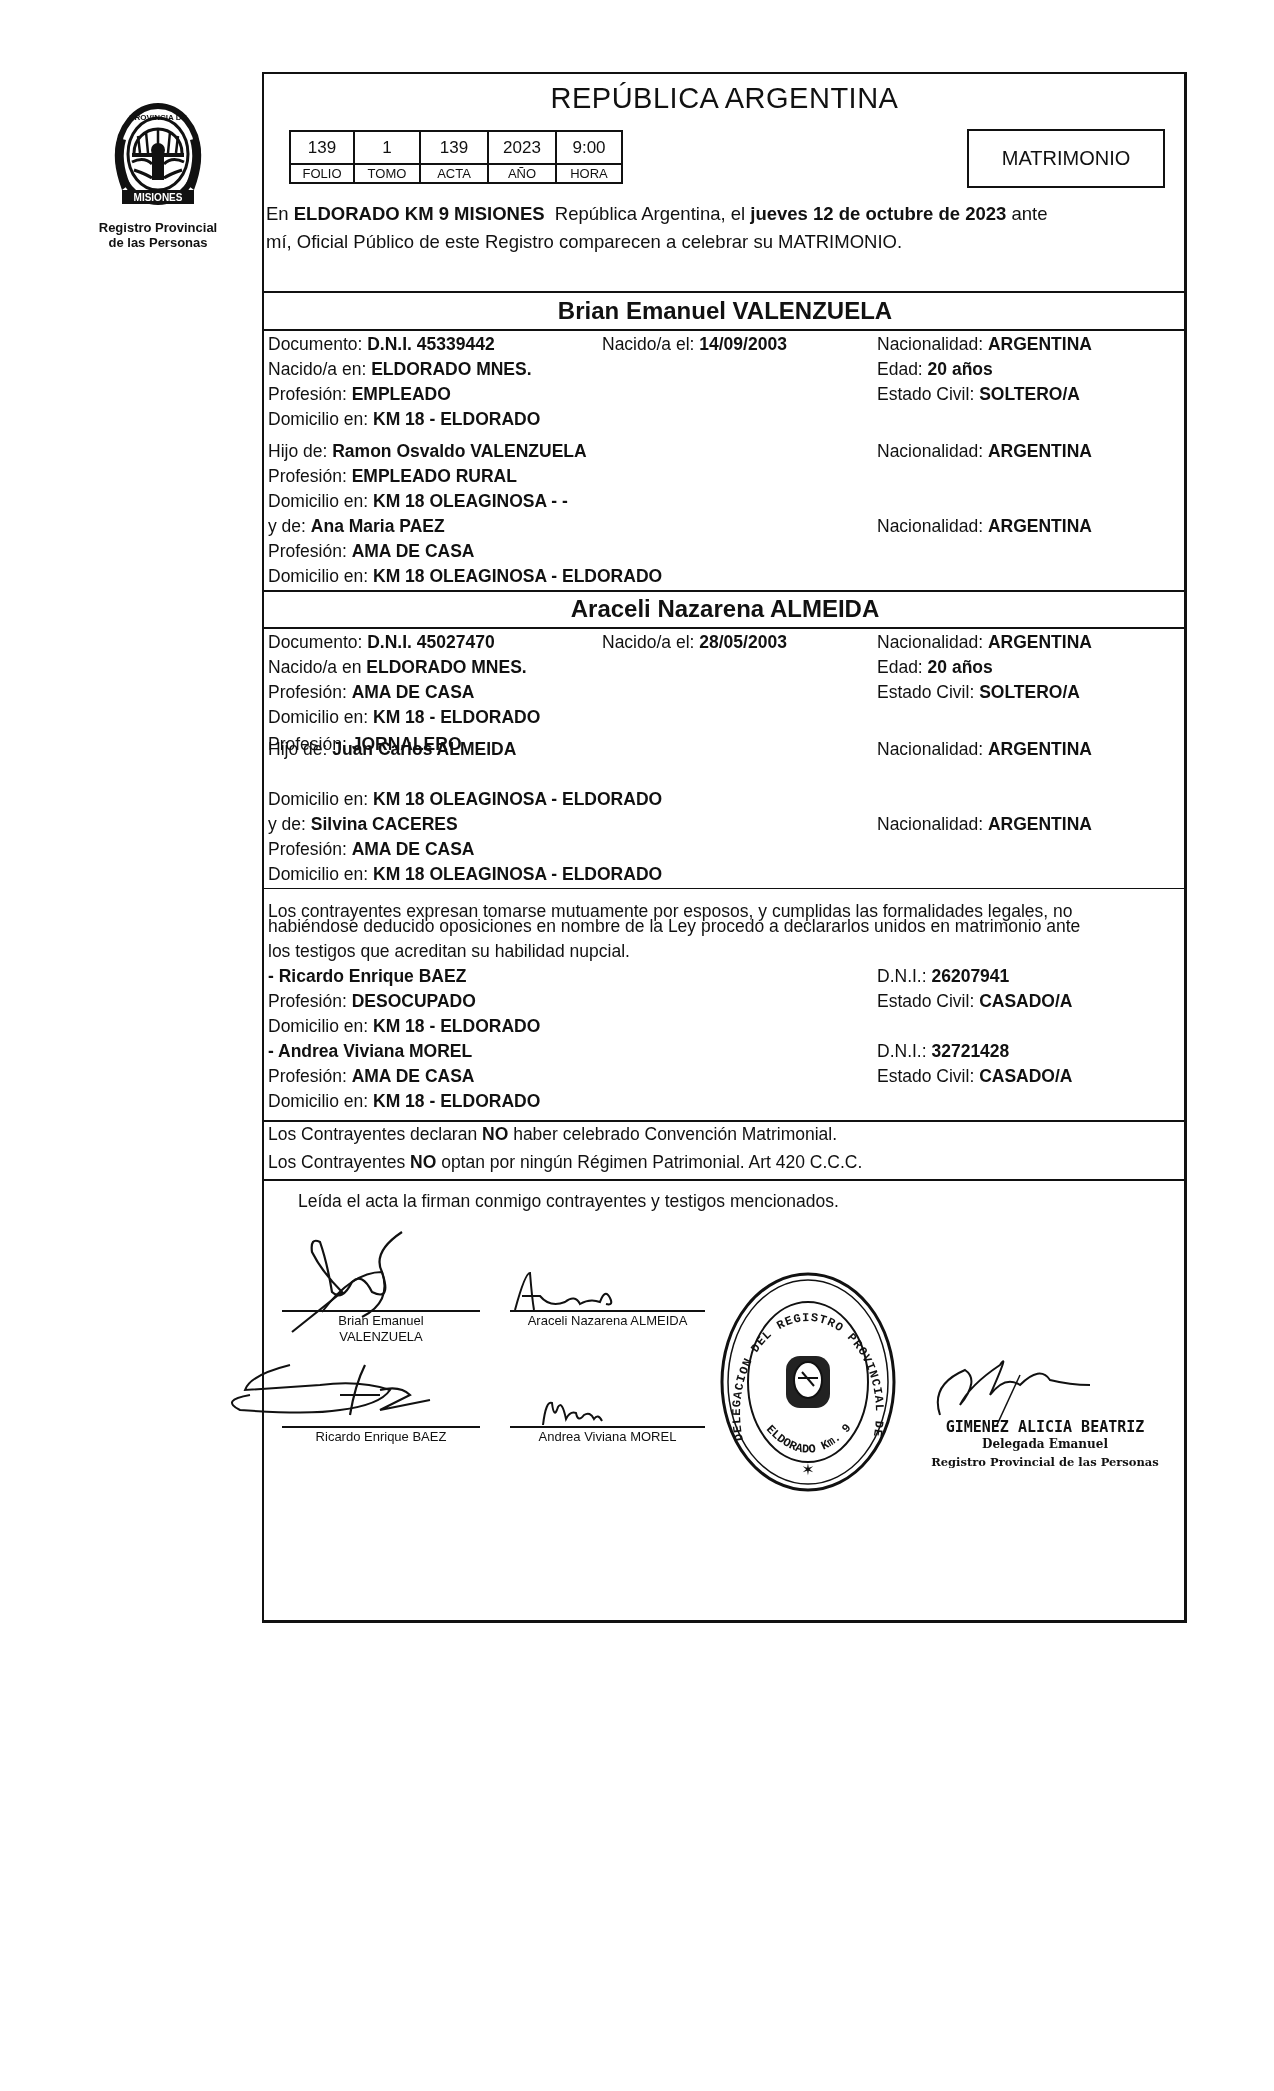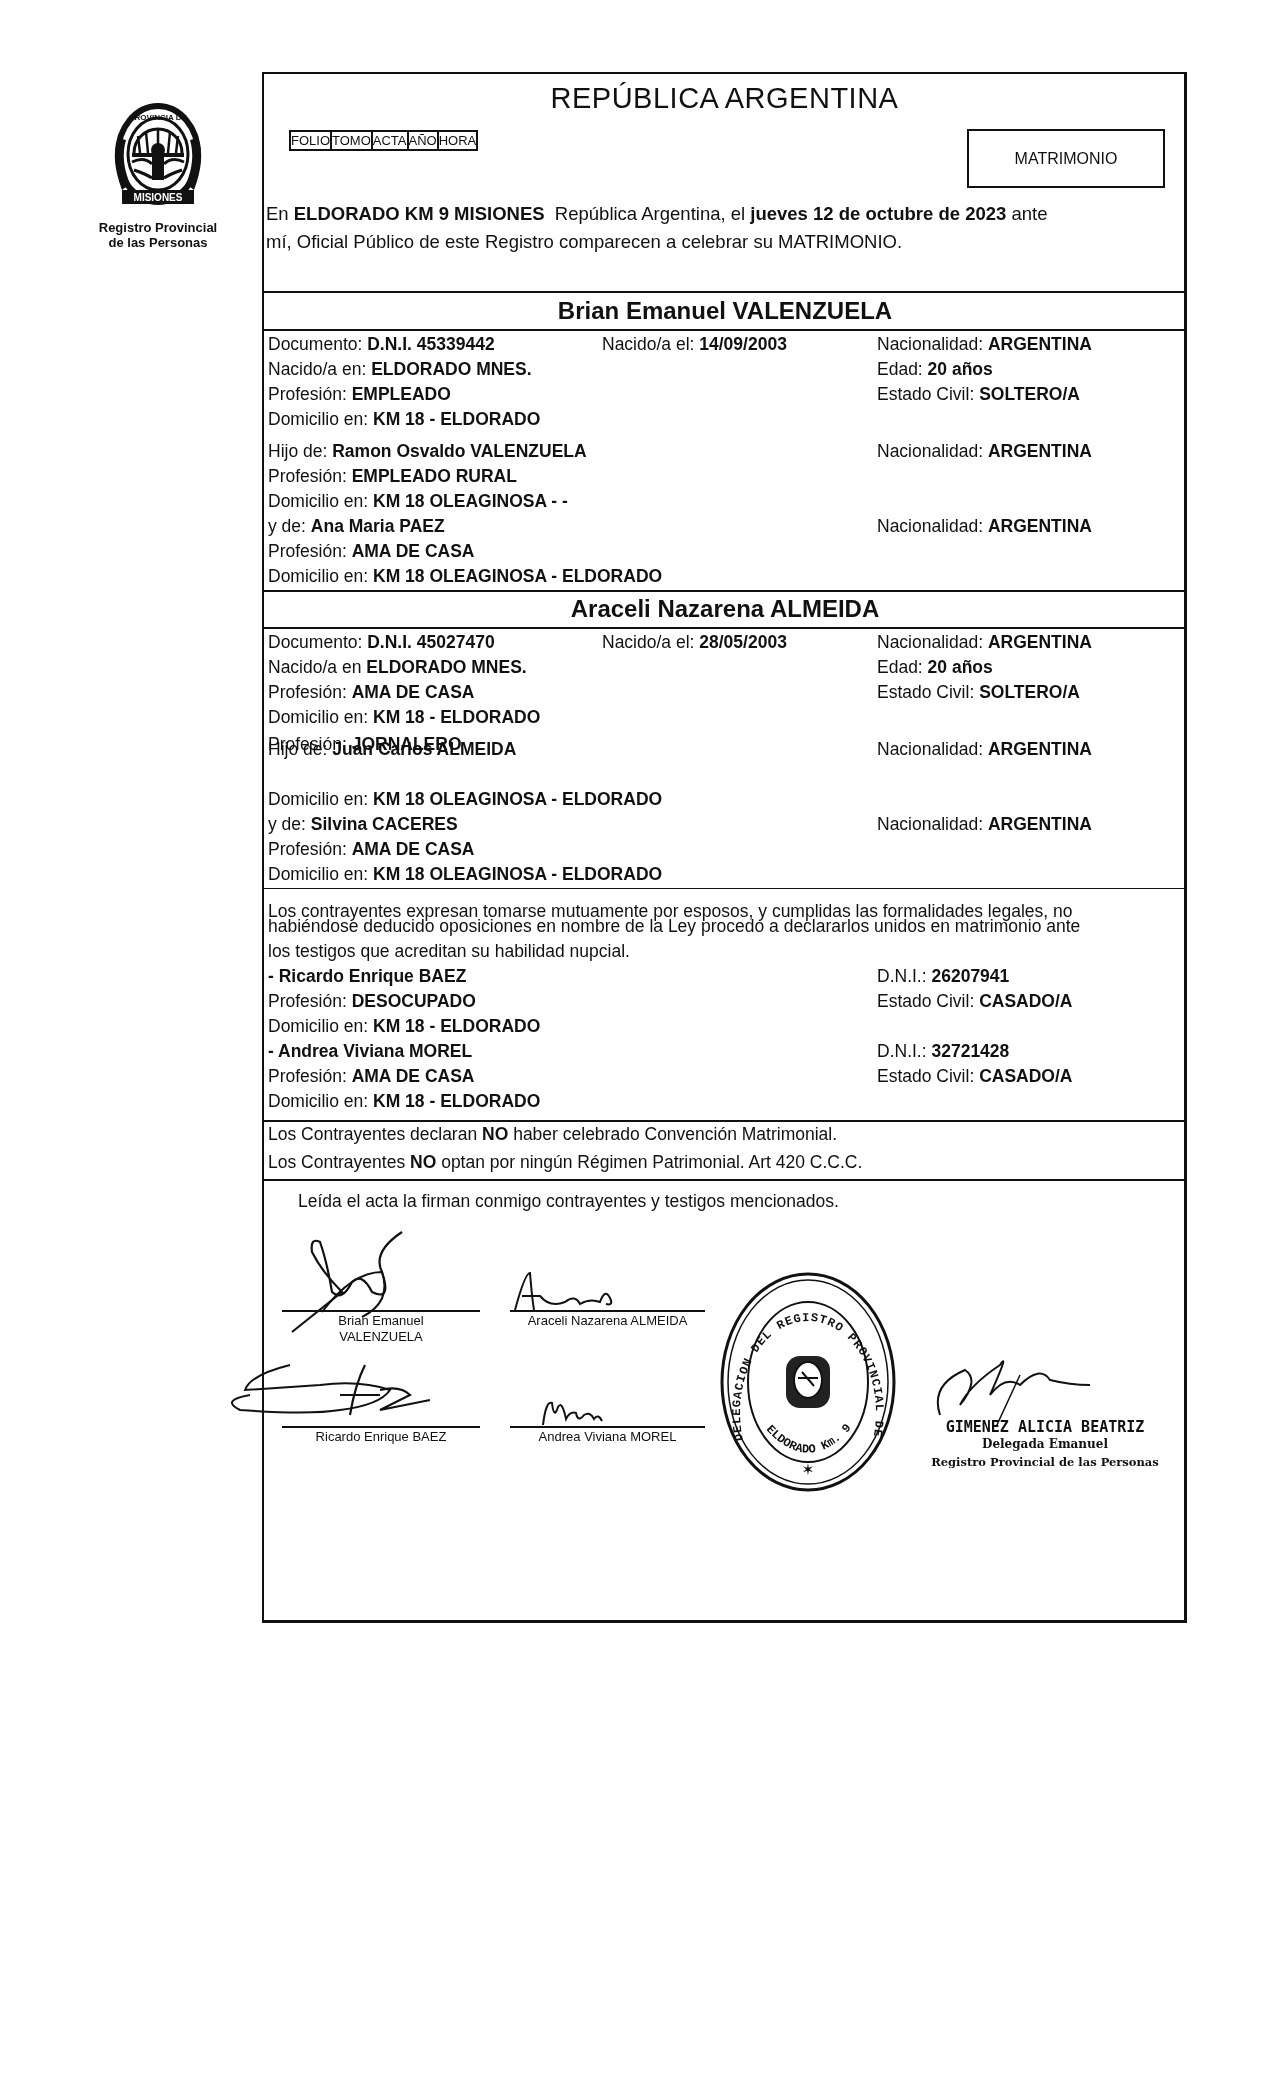--- a/index.html
+++ b/index.html
@@ -8,21 +8,21 @@
   .b { font-weight:bold; }
   #logo { left:78px; top:98px; width:160px; }
   #logo svg { display:block; margin:0 auto; }
   .logo-cap { text-align:center; font-size:13px; font-weight:bold; line-height:15px; margin-top:4px; }
   #frame { left:262px; top:72px; width:925px; height:1551px; border:2px solid #111; border-right-width:3px; border-bottom-width:3px; box-sizing:border-box; }
   #title { left:262px; top:82px; width:925px; text-align:center; font-size:29px; letter-spacing:0.5px; }
   #reg-table { left:289px; top:130px; border-collapse:collapse; }
   #reg-table td { border:2px solid #111; text-align:center; padding:0; }
   #reg-table tr.vals td { height:31px; font-size:17px; }
   #reg-table tr.labs td { height:17px; font-size:13px; line-height:14px; }
-  #matri-box { left:967px; top:129px; width:198px; height:59px; border:2px solid #111; box-sizing:border-box; display:flex; align-items:center; justify-content:center; font-size:16px; }
+  #matri-box { left:967px; top:129px; width:198px; height:59px; border:2px solid #111; box-sizing:border-box; display:flex; align-items:center; justify-content:center; font-size:20px; }
   .line { font-size:17.5px; line-height:25px; white-space:nowrap; }
   .hr { position:absolute; left:264px; width:922px; height:0; border-top:2.5px solid #111; }
   .hr.thin { border-top-width:1.5px; }
   .name-head { left:264px; width:922px; text-align:center; font-size:24px; font-weight:bold; }
   .col1 { left:268px; }
   .col2 { left:602px; }
   .col3 { left:877px; }
   .sig-line { position:absolute; height:0; border-top:2.5px solid #111; }
   .sig-cap { position:absolute; font-size:13px; text-align:center; line-height:16px; }
   .sig svg { position:absolute; overflow:visible; }
@@ -52,20 +52,27 @@
     <div>de las Personas</div>
   </div>
 </div>
 
 <div id="frame" class="abs"></div>
 
 <div id="title" class="abs">REPÚBLICA ARGENTINA</div>
 
 <table id="reg-table" class="abs">
   <tbody>
+      <tr class="vals">
+    <td style="width:62px">139</td>
+    <td style="width:64px">1</td>
+    <td style="width:66px">139</td>
+    <td style="width:66px">2023</td>
+    <td style="width:64px">9:00</td>
+  </tr>
   <tr class="labs">
     <td>FOLIO</td>
     <td>TOMO</td>
     <td>ACTA</td>
     <td>AÑO</td>
     <td>HORA</td>
   </tr>
 </tbody>
   </table>
 

